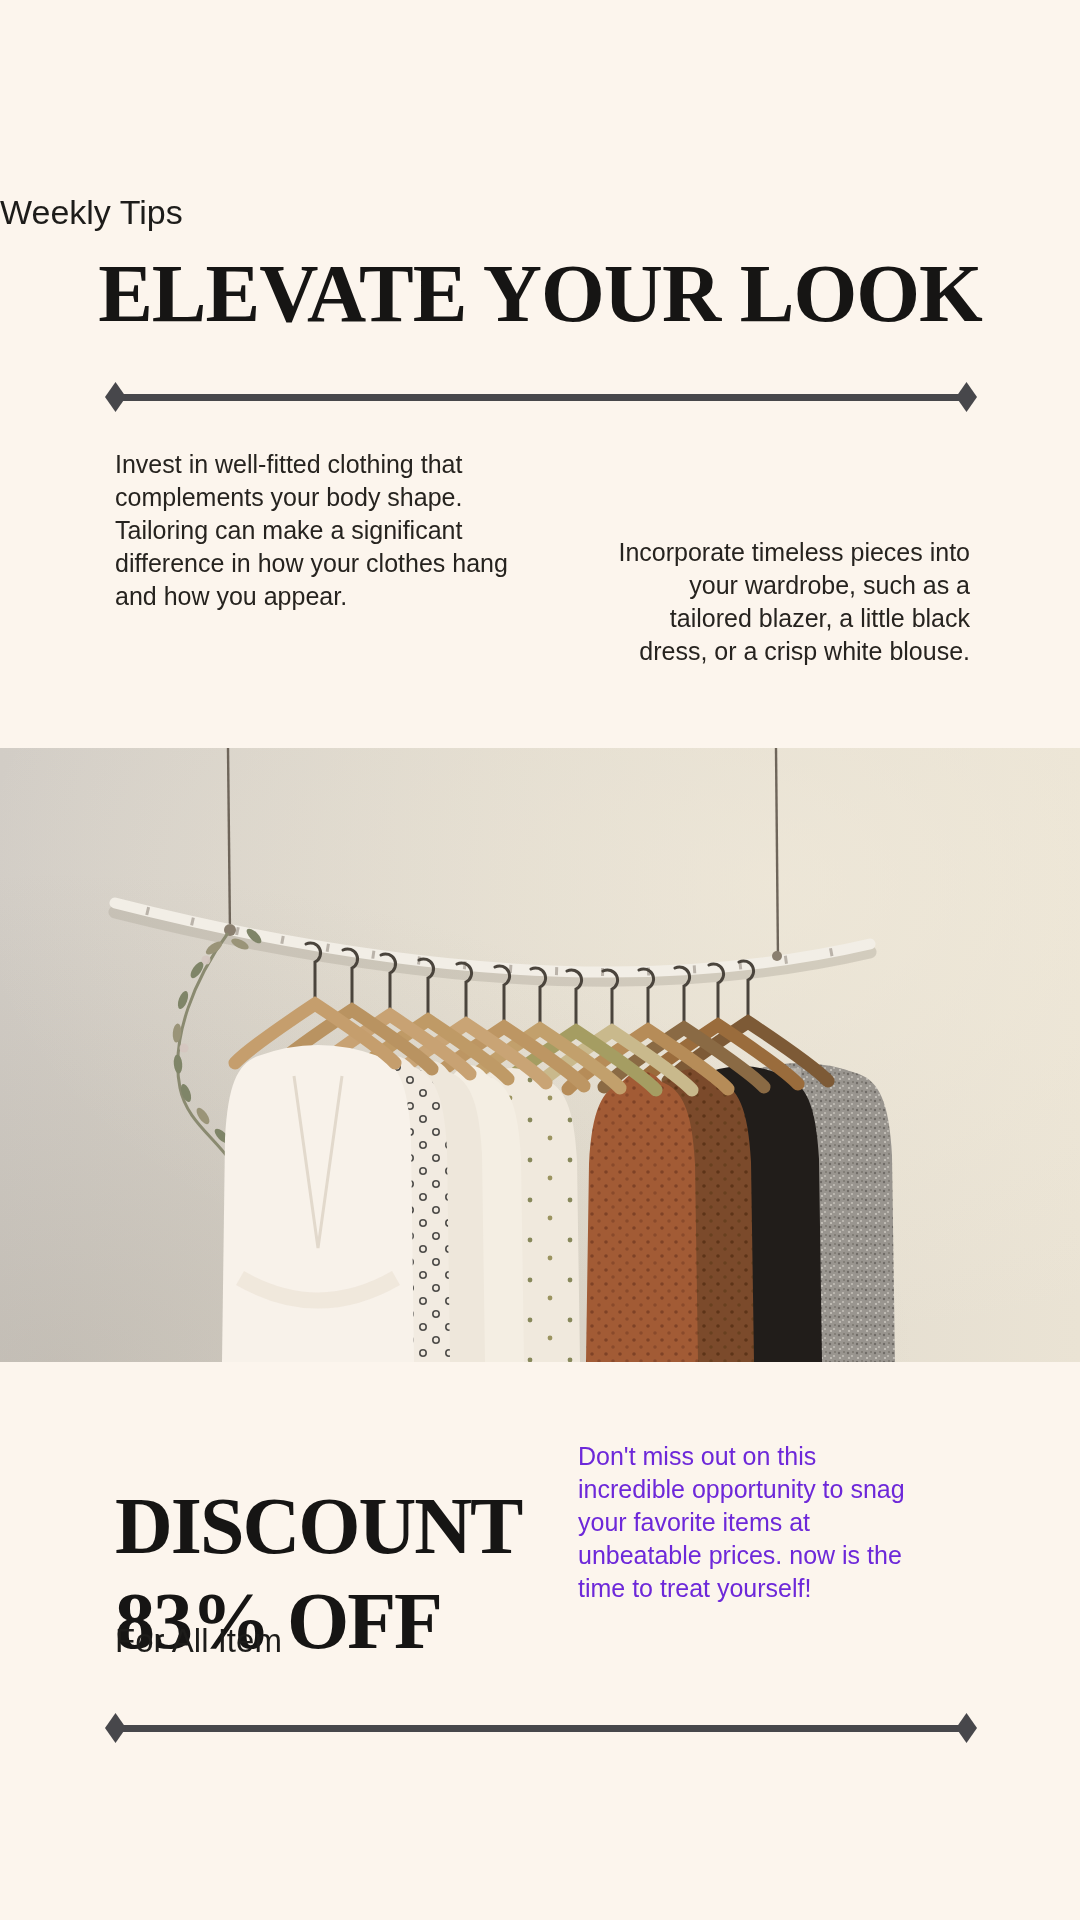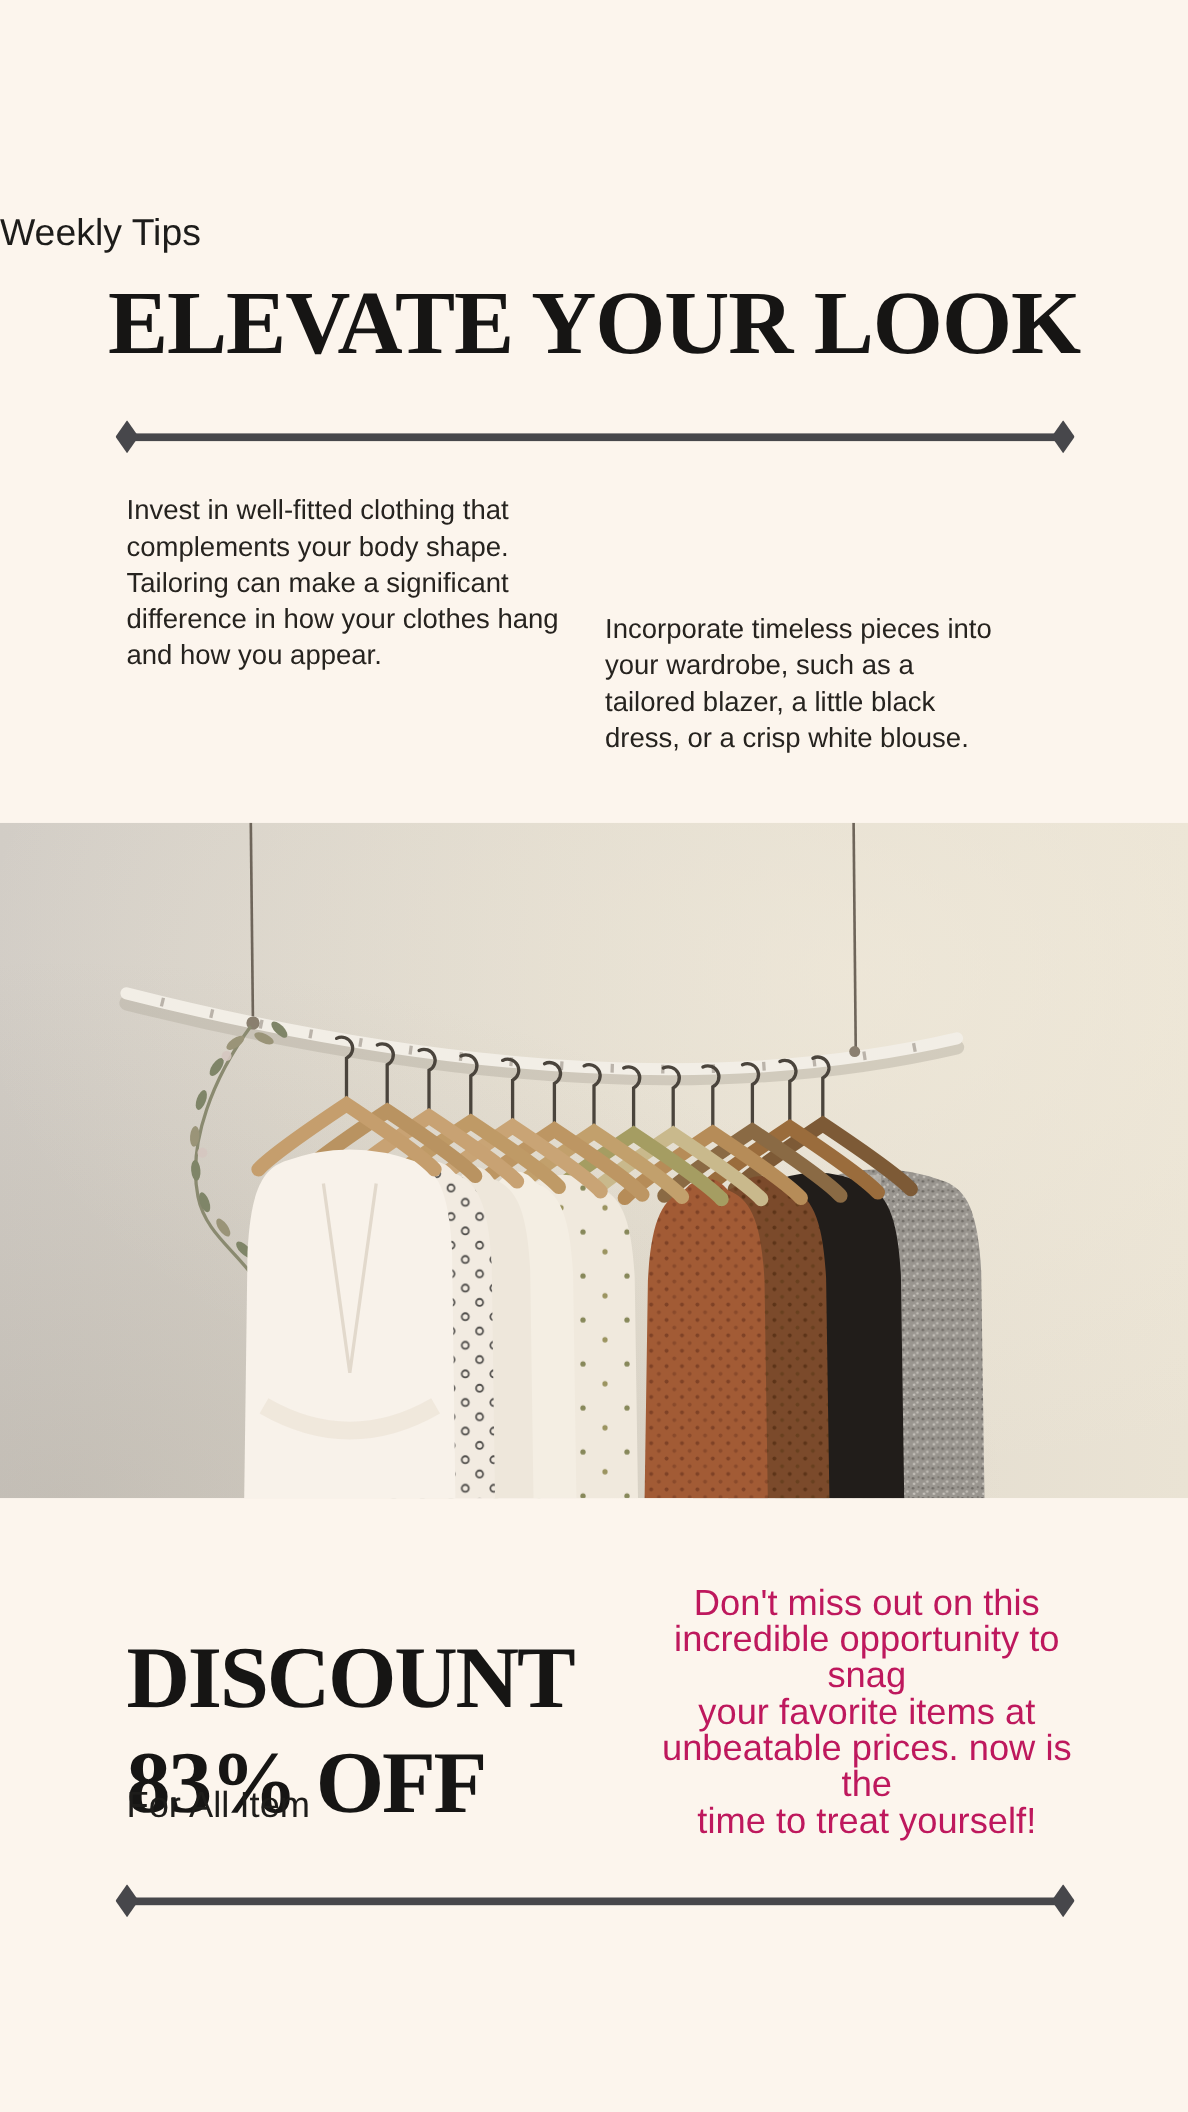--- a/index.html
+++ b/index.html
@@ -39,21 +39,21 @@
     margin:0 -5px;flex:0 0 auto;
   }
   .divider1{top:382px;}
   .divider2{top:1713px;}
   .tip{
     font-size:25px;line-height:33px;
     white-space:pre-line;
     color:#26231f;
   }
   .tip-left{top:448px;left:115px;width:450px;text-align:left;}
-  .tip-right{top:556px;right:110px;width:420px;text-align:left;}
+  .tip-right{top:536px;right:110px;width:420px;text-align:right;}
   .photo{
     top:748px;left:0;width:1080px;height:614px;
     line-height:0;
   }
   .photo svg{width:1080px;height:614px;display:block;}
   .discount-title{
     top:1413px;left:115px;
     font-family:"Liberation Serif",serif;
     font-weight:700;
     font-size:80px;line-height:95px;
@@ -61,24 +61,24 @@
     color:#161514;
     white-space:pre-line;
   }
   .discount-sub{
     top:1620px;left:115px;
     font-size:33px;line-height:42px;
     color:#1d1c1a;
   }
   .promo{
     top:1440px;right:82px;width:420px;
-    text-align:center;
-    font-size:33px;line-height:33px;
+    text-align:left;
+    font-size:25px;line-height:33px;
     white-space:pre-line;
-    color:#be185d;
+    color:#6d28d9;
   }
 </style>
 </head>
 <body>
 
 <div class="abs kicker">Weekly Tips</div>
 
 <h1 class="abs title" style="margin:0">ELEVATE YOUR LOOK</h1>
 
 <div class="abs divider divider1">

